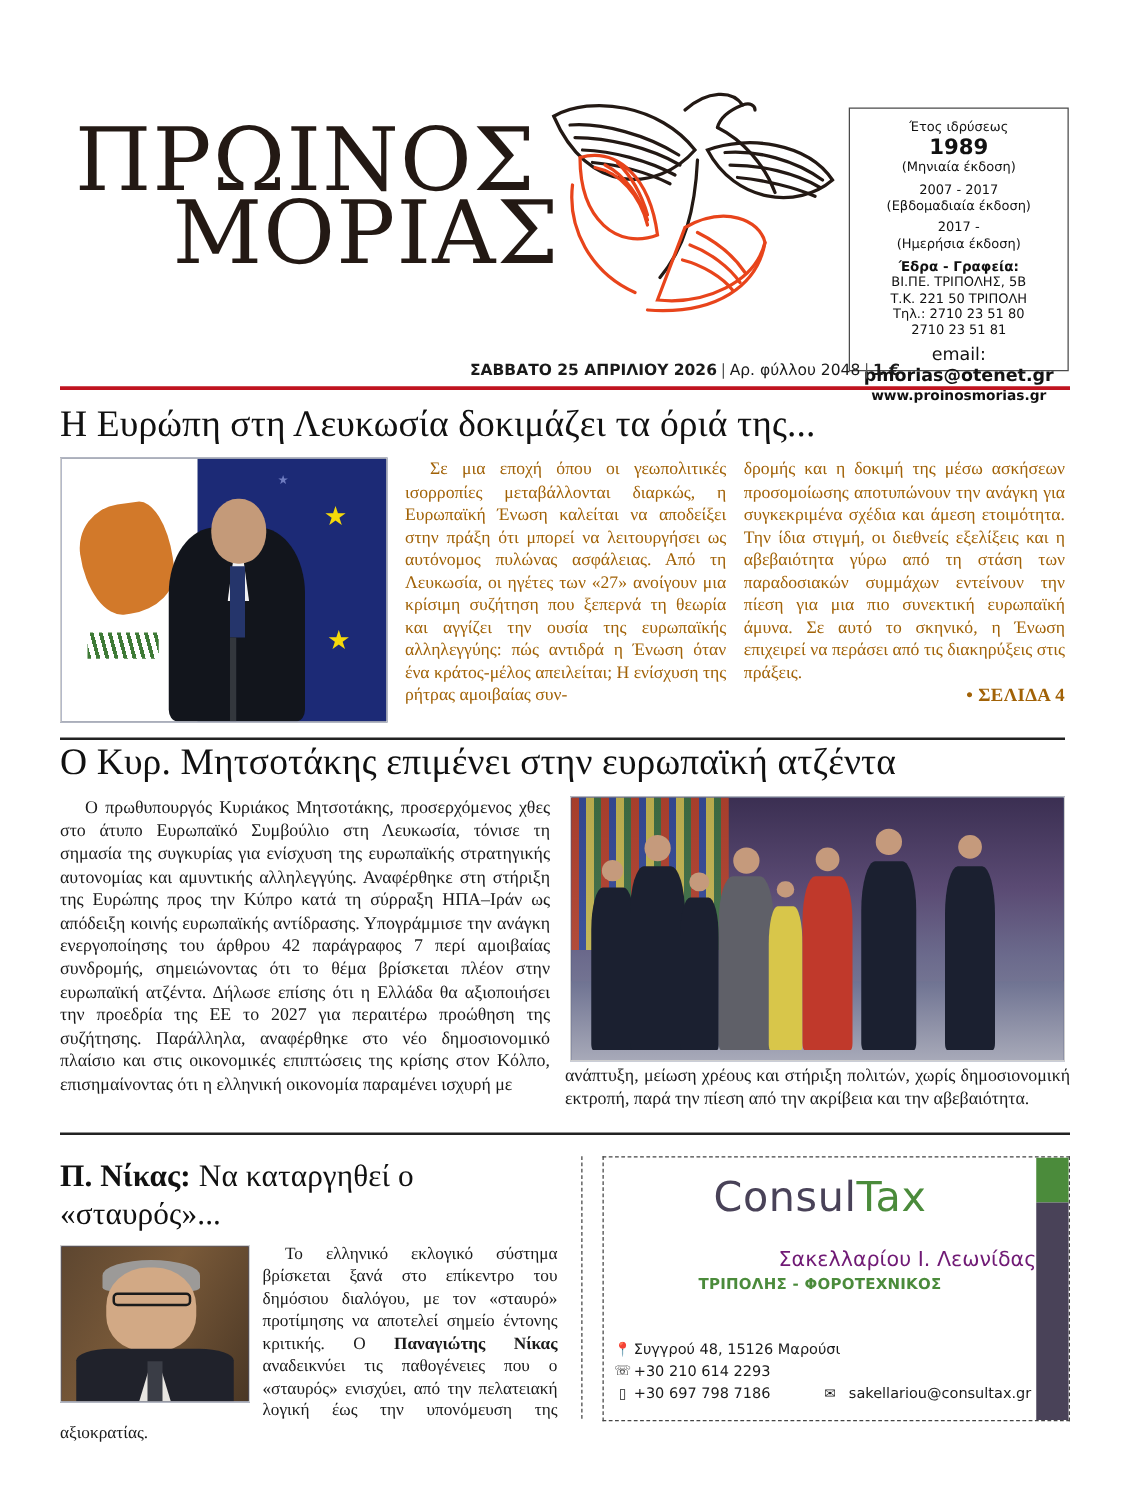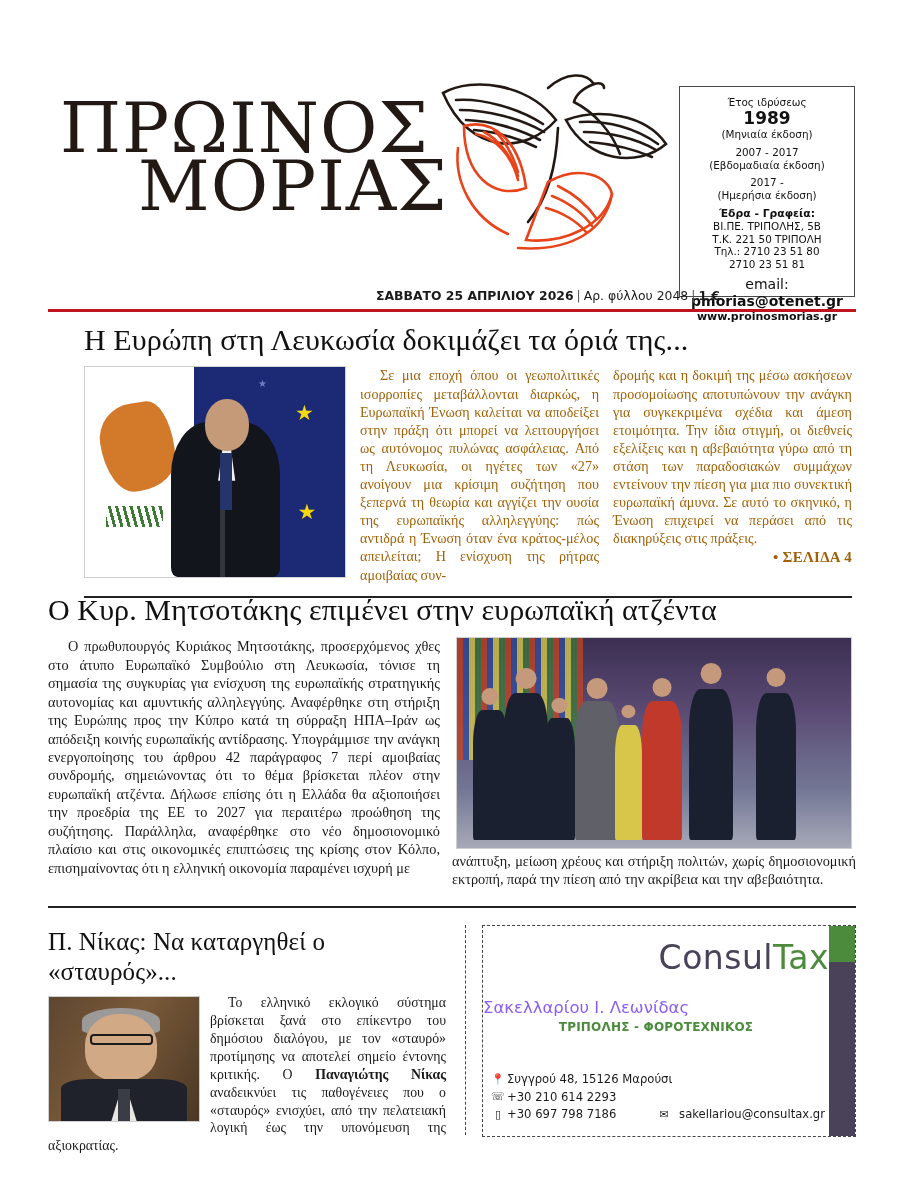--- a/index.html
+++ b/index.html
@@ -57,21 +57,21 @@
   .infobox .mail b { font-weight: 700; }
   .infobox .site { font-weight: 700; font-size: 11px; }
 
   
   .sec-rule { height: 2px; background: #222; }
   h1.head {
     font-family: "Liberation Serif", "DejaVu Serif", serif;
     font-weight: 400; color: #111;
     font-size: 30px; line-height: 1.18; letter-spacing: .1px;
   }
-  .art1 { position: absolute; left: 0; top: 316px; width: 900px; padding-left: 36px; }
+  .art1 { position: absolute; left: 0; top: 316px; width: 900px; }
   .art1 .head { margin: 6px 48px 9px; }
   .art1 .cols { display: flex; gap: 14px; padding: 0 48px; }
   .photo {
     background: #2b3a6b; position: relative; overflow: hidden;
     border: 1px solid #cfcfcf;
   }
   .p1 { width: 262px; height: 212px; flex: 0 0 262px; }
   .col {
     width: 264px; font-size: 14.1px; line-height: 1.285;
     text-align: justify; color: #a16207;
@@ -89,50 +89,50 @@
   .art2 .textcol p { text-indent: 20px; }
   .p2 { width: 396px; height: 212px; flex: 0 0 396px; }
   .art2 .tail {
     position: absolute; left: 452px; top: 268px; width: 404px;
     font-size: 14.3px; line-height: 1.29; text-align: justify;
   }
 
   
   .art3 { position: absolute; left: 0; top: 920px; width: 452px; }
   .art3 .head { margin: 7px 0 8px 48px; font-size: 25px; }
-  .art3 .head b { font-weight: 400; }
+  .art3 .head b { font-weight: 700; }
   .art3 .body { padding: 0 6px 0 48px; font-size: 13.8px; line-height: 1.30; text-align: justify; }
   .p3 { width: 152px; height: 126px; float: left; margin: 2px 10px 2px 0; }
   .art3 .body p { text-indent: 18px; }
 
   
   .vdiv {
     position: absolute; left: 465px; top: 925px; width: 0; height: 210px;
     border-left: 1px dashed #444;
   }
 
   
   .ad {
     position: absolute; left: 482px; top: 925px; width: 374px; height: 212px;
     border: 1px dashed #444; background: #fff; overflow: hidden;
   }
   .ad-bar { position: absolute; right: 0; top: 0; width: 26px; height: 100%; }
   .ad-bar .g { height: 36px; background: #4b8b3b; }
   .ad-bar .p { height: 176px; background: #494258; }
   .ad-logo {
-    position: absolute; left: 0; right: 26px; top: 12px; text-align: right;
+    position: absolute; left: 0; right: 26px; top: 12px; text-align: center;
     font-family: "DejaVu Sans","Liberation Sans",sans-serif;
     font-size: 33px; font-weight: 400; letter-spacing: .5px;
   }
   .ad-logo .c1 { color: #494258; }
   .ad-logo .c2 { color: #4b8b3b; }
   .ad-name {
-    position: absolute; left: 0; right: 26px; top: 72px; text-align: left;
+    position: absolute; left: 0; right: 26px; top: 72px; text-align: right;
     font-family: "DejaVu Sans","Liberation Sans",sans-serif;
-    font-size: 16.5px; color: #8b5cf6;
+    font-size: 16.5px; color: #701a75;
   }
   .ad-role {
     position: absolute; left: 0; right: 26px; top: 94px; text-align: center;
     font-family: "DejaVu Sans","Liberation Sans",sans-serif;
     font-size: 12px; font-weight: 700; color: #4b8b3b; letter-spacing: .2px;
   }
   .ad-contact {
     position: absolute; left: 6px; right: 30px; bottom: 12px;
     font-family: "DejaVu Sans","Liberation Sans",sans-serif;
     font-size: 11.6px; color: #1a1a1a; line-height: 1.52;

